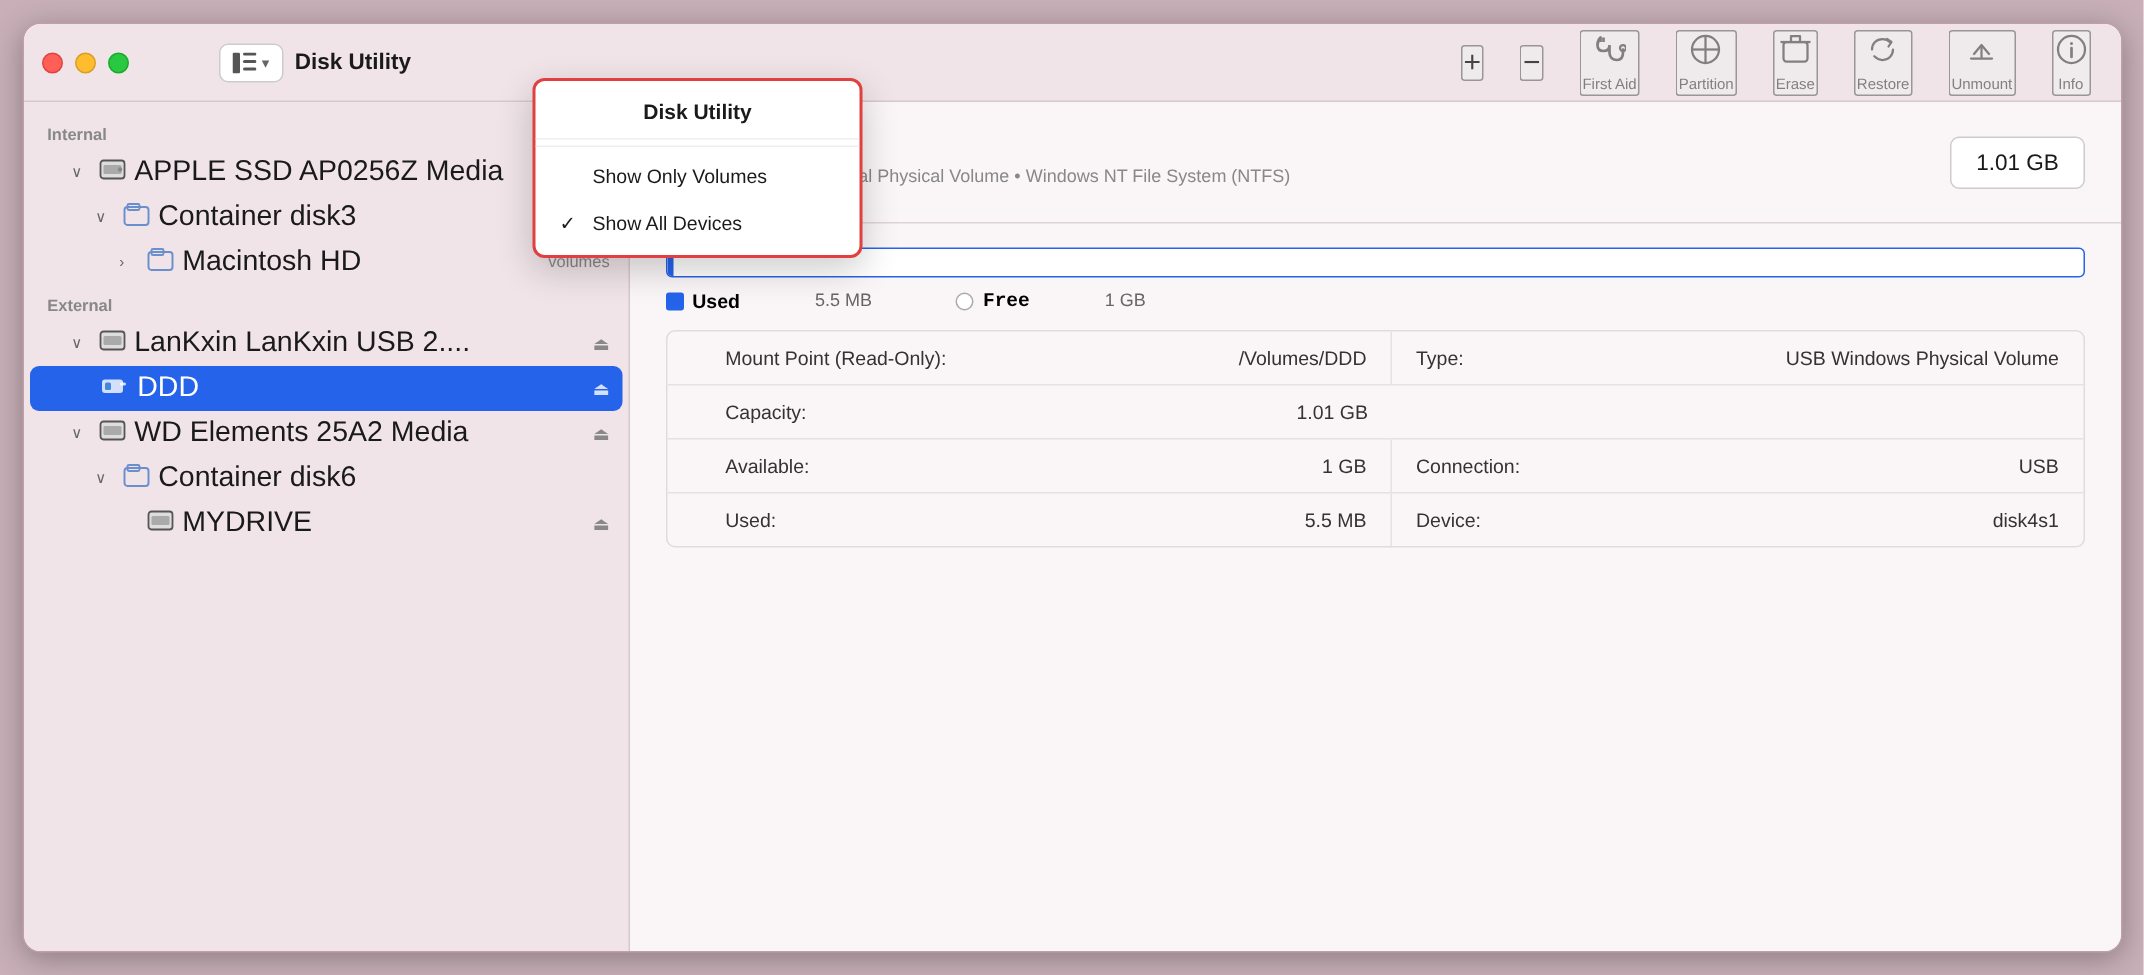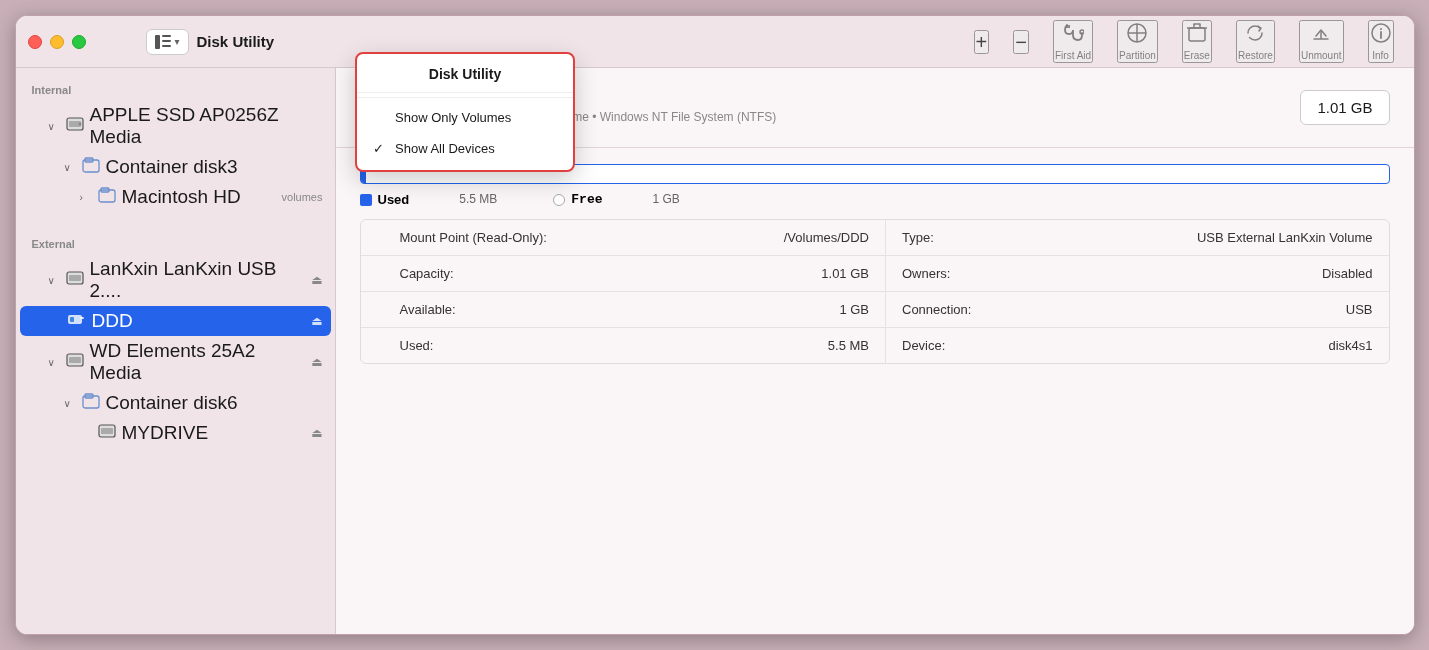--- a/index.html
+++ b/index.html
@@ -112,21 +112,21 @@
       color: #555;
     }
     
     .main-content {
       display: flex;
       flex: 1;
       overflow: hidden;
     }
     
     .sidebar {
-      width: 320px;
+      width: 404px;
       background: #f0e4e8;
       border-right: 1px solid #d8c8ce;
       padding: 8px 0;
       overflow-y: auto;
       flex-shrink: 0;
     }
     .sidebar-section-label {
       font-size: 11px;
       font-weight: 600;
       color: #888;
@@ -466,21 +466,21 @@
         <span class="item-icon">
           <svg width="18" height="16" viewBox="0 0 18 16" fill="none">
             <rect x="1" y="3" width="16" height="12" rx="2" stroke="#6b8fcc" stroke-width="1.3" fill="none"></rect>
             <rect x="3" y="1" width="8" height="4" rx="1" stroke="#6b8fcc" stroke-width="1.3" fill="none"></rect>
           </svg>
         </span>
         <span class="item-label">Macintosh HD</span>
         <span class="item-sublabel">volumes</span>
       </div>
 
-      <div class="sidebar-section-label" style="margin-top:18px;">External</div>
+      <div class="sidebar-section-label" style="margin-top:0;">External</div>
 
       <div class="sidebar-item indent1">
         <span class="expand-arrow">∨</span>
         <span class="item-icon">
           <svg width="18" height="16" viewBox="0 0 18 16" fill="none">
             <rect x="1" y="2" width="16" height="12" rx="2" stroke="#555" stroke-width="1.2" fill="#ddd"></rect>
             <rect x="3" y="5" width="12" height="6" rx="1" fill="#aaa"></rect>
           </svg>
         </span>
         <span class="item-label">LanKxin LanKxin USB 2....</span>
@@ -578,32 +578,28 @@
 
         <div class="info-table">
 
           <div class="info-row">
             <div class="info-cell">
               <span class="info-key">Mount Point (Read-Only):</span>
               <span class="info-val">/Volumes/DDD</span>
             </div>
             <div class="info-cell">
               <span class="info-key">Type:</span>
-              <span class="info-val">USB External LanKxin Volume</span>
+              <span class="info-val">USB Windows Physical Volume</span>
             </div>
           </div>
 
           <div class="info-row">
             <div class="info-cell">
               <span class="info-key">Capacity:</span>
               <span class="info-val">1.01 GB</span>
-            </div>
-            <div class="info-cell">
-              <span class="info-key">Owners:</span>
-              <span class="info-val">Disabled</span>
             </div>
           </div>
 
           <div class="info-row">
             <div class="info-cell">
               <span class="info-key">Available:</span>
               <span class="info-val">1 GB</span>
             </div>
             <div class="info-cell">
               <span class="info-key">Connection:</span>

